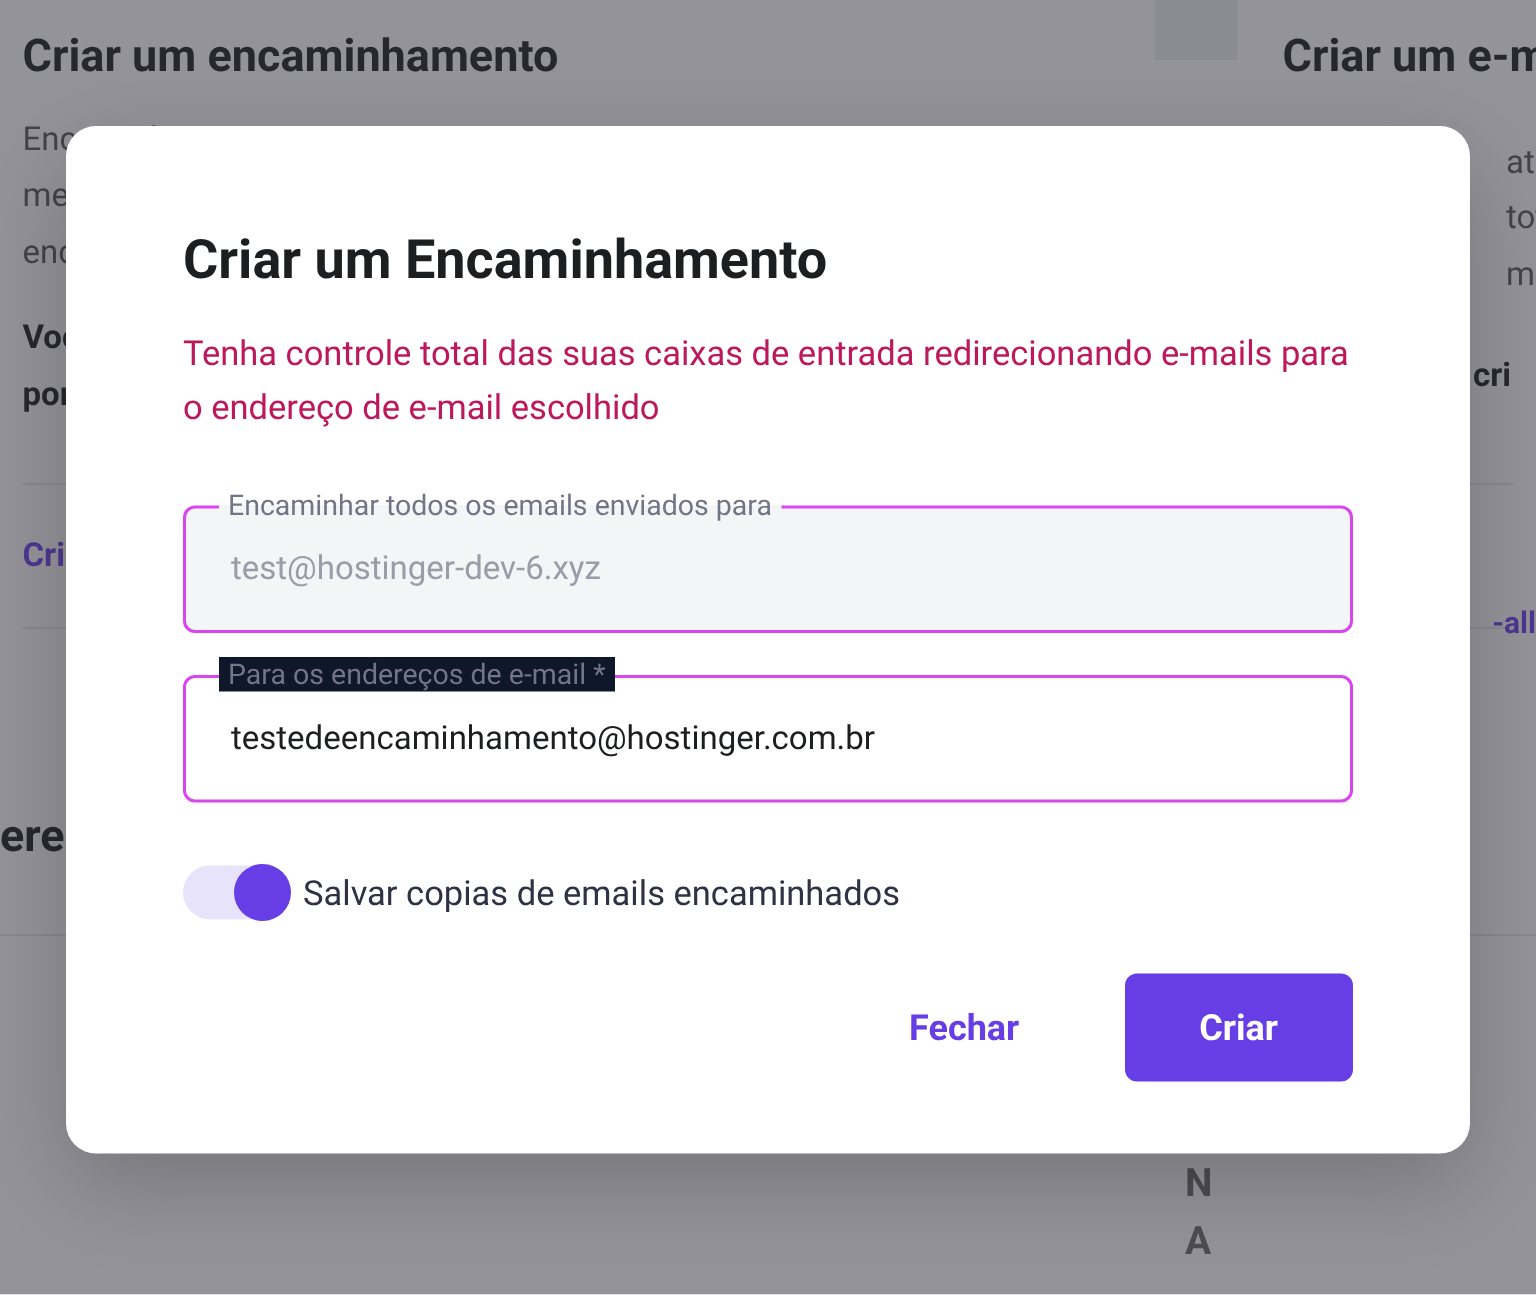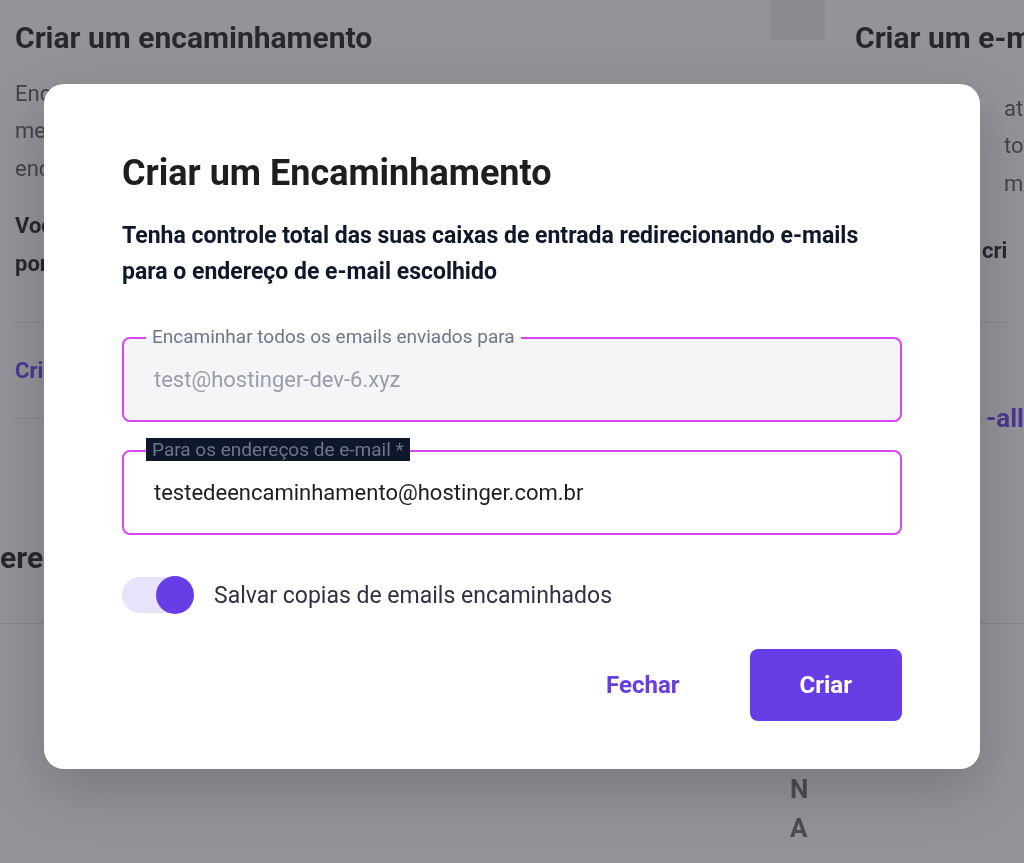--- a/index.html
+++ b/index.html
@@ -54,21 +54,21 @@
     .bg-link {
       color: #673de6;
       font-size: 22px;
       font-weight: 700;
     }
     .bg-link-right {
       position: absolute;
       top: 403px;
       right: 0;
       color: #673de6;
-      font-size: 26px;
+      font-size: 20px;
       font-weight: 700;
       white-space: nowrap;
     }
     .bg-right-text {
       position: absolute;
       top: 90px;
       left: 1004px;
       font-size: 22px;
       color: #555;
       line-height: 1.7;
@@ -133,24 +133,23 @@
       margin-top: -10px;
     }
     .modal-title {
       font-size: 36px;
       font-weight: 700;
       color: #1d1e20;
       margin-bottom: 24px;
     }
     .modal-subtitle {
       font-size: 23px;
-      color: #0f172a;
+      color: #be185d;
       line-height: 1.55;
       margin-bottom: 48px;
-      font-weight: bold;
     }
     .field-group {
       position: relative;
       margin-bottom: 28px;
     }
     .field-label {
       position: absolute;
       top: -12px;
       left: 24px;
       background: #0f172a;
@@ -172,21 +171,21 @@
       font-family: inherit;
       outline: none;
     }
     .field-input:disabled {
       background: #f4f5f7;
       color: #9a9ca8;
     }
     .toggle-row {
       display: flex;
       align-items: center;
-      gap: 22px;
+      gap: 10px;
       margin-top: 42px;
       margin-bottom: 36px;
     }
     .toggle {
       position: relative;
       width: 70px;
       height: 36px;
       background: #e7e3fb;
       border-radius: 18px;
       cursor: pointer;

